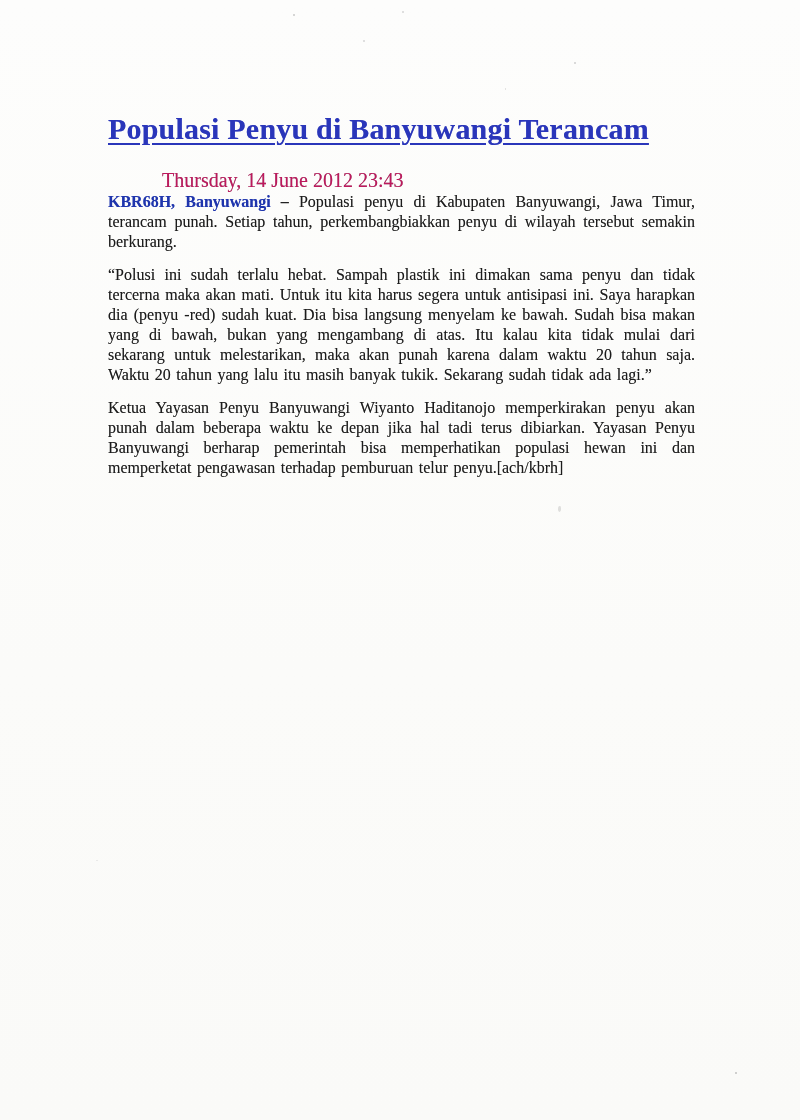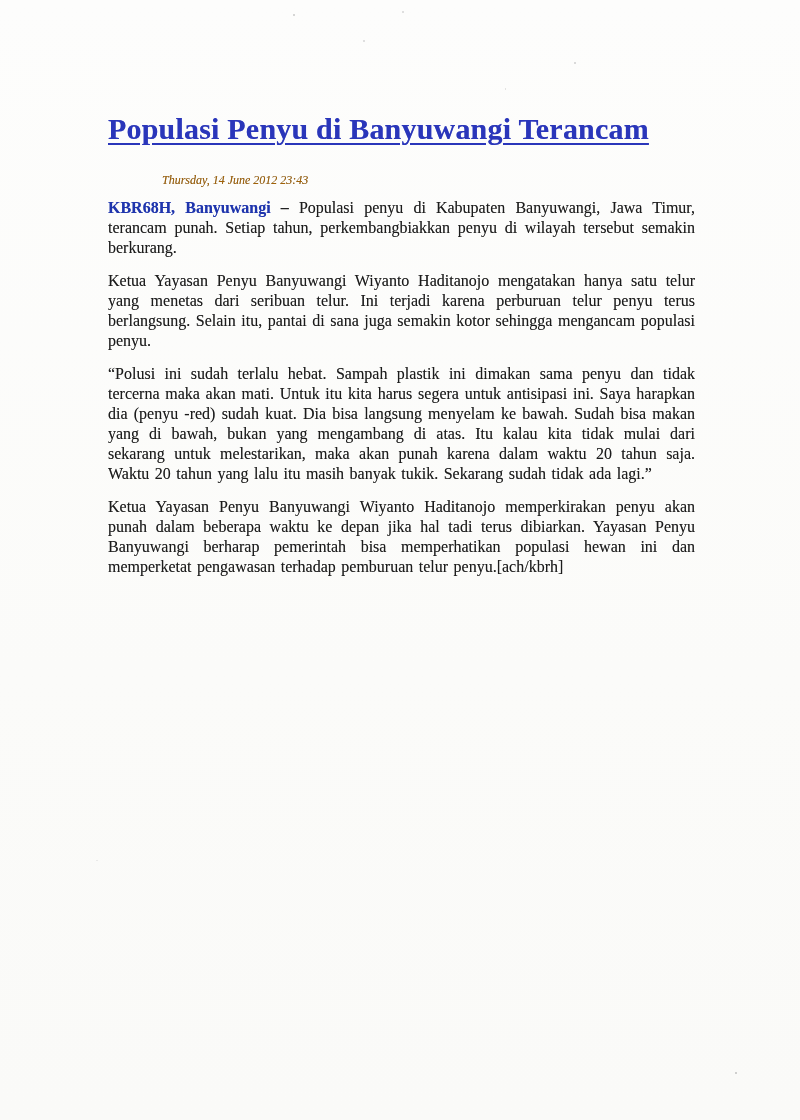--- a/index.html
+++ b/index.html
@@ -33,37 +33,36 @@
     text-decoration: underline;
     text-decoration-color: #2a36ba;
     text-decoration-thickness: 2px;
     text-underline-offset: 4px;
     letter-spacing: 0.2px;
     text-shadow: 0 0 0.6px rgba(42, 54, 186, 0.55);
     white-space: nowrap;
   }
   .meta {
     margin: 24px 0 0 54px;
-    font-size: 12px;
+    font-size: 20px;
     line-height: 20px;
-    color: #a16207;
+    color: #be185d;
     text-shadow: 0 0 0.45px rgba(0,0,0,0.4);
-    font-style: italic;
   }
   .body-copy p {
     margin: 13px 0 0 0;
     font-size: 16px;
     line-height: 20px;
     text-align: justify;
     color: #1c1c1c;
     text-shadow: 0 0 0.5px rgba(0,0,0,0.42);
     word-spacing: 1.5px;
   }
   .body-copy p.first {
-    margin-top: 8px;
+    margin-top: 2px;
   }
   .lead {
     font-weight: bold;
     color: #1f35ad;
     text-shadow: 0 0 0.55px rgba(31, 53, 173, 0.55);
   }
   .sep {
     font-weight: bold;
     color: #222;
   }
@@ -90,21 +89,20 @@
 
   <h1 class="title">Populasi Penyu di Banyuwangi Terancam</h1>
 
   <div class="meta">
     <div class="meta-line">Thursday, 14 June 2012 23:43</div>
   </div>
 
   <div class="body-copy">
     <p class="first"><span class="lead">KBR68H, Banyuwangi</span> <span class="sep">–</span> <span>Populasi penyu di Kabupaten Banyuwangi, Jawa Timur, terancam punah. Setiap tahun, perkembangbiakkan penyu di wilayah tersebut semakin berkurang.</span></p>
 
-    <p>Ketua Yayasan Penyu Banyuwangi Wiyanto Haditanojo mengatakan hanya satu telur yang menetas dari seribuan telur. Ini terjadi karena perburuan telur penyu terus berlangsung. Selain itu, pantai di sana juga semakin kotor sehingga mengancam populasi penyu.</p>
 
     <p>“Polusi ini sudah terlalu hebat. Sampah plastik ini dimakan sama penyu dan tidak tercerna maka akan mati. Untuk itu kita harus segera untuk antisipasi ini. Saya harapkan dia (penyu -red) sudah kuat. Dia bisa langsung menyelam ke bawah. Sudah bisa makan yang di bawah, bukan yang mengambang di atas. Itu kalau kita tidak mulai dari sekarang untuk melestarikan, maka akan punah karena dalam waktu 20 tahun saja. Waktu 20 tahun yang lalu itu masih banyak tukik. Sekarang sudah tidak ada lagi.”</p>
 
     <p>Ketua Yayasan Penyu Banyuwangi Wiyanto Haditanojo memperkirakan penyu akan punah dalam beberapa waktu ke depan jika hal tadi terus dibiarkan. Yayasan Penyu Banyuwangi berharap pemerintah bisa memperhatikan populasi hewan ini dan memperketat pengawasan terhadap pemburuan telur penyu.[ach/kbrh]</p>
   </div>
 
 </div>
 
 <span class="speck s1"></span>
 <span class="speck s2"></span>

